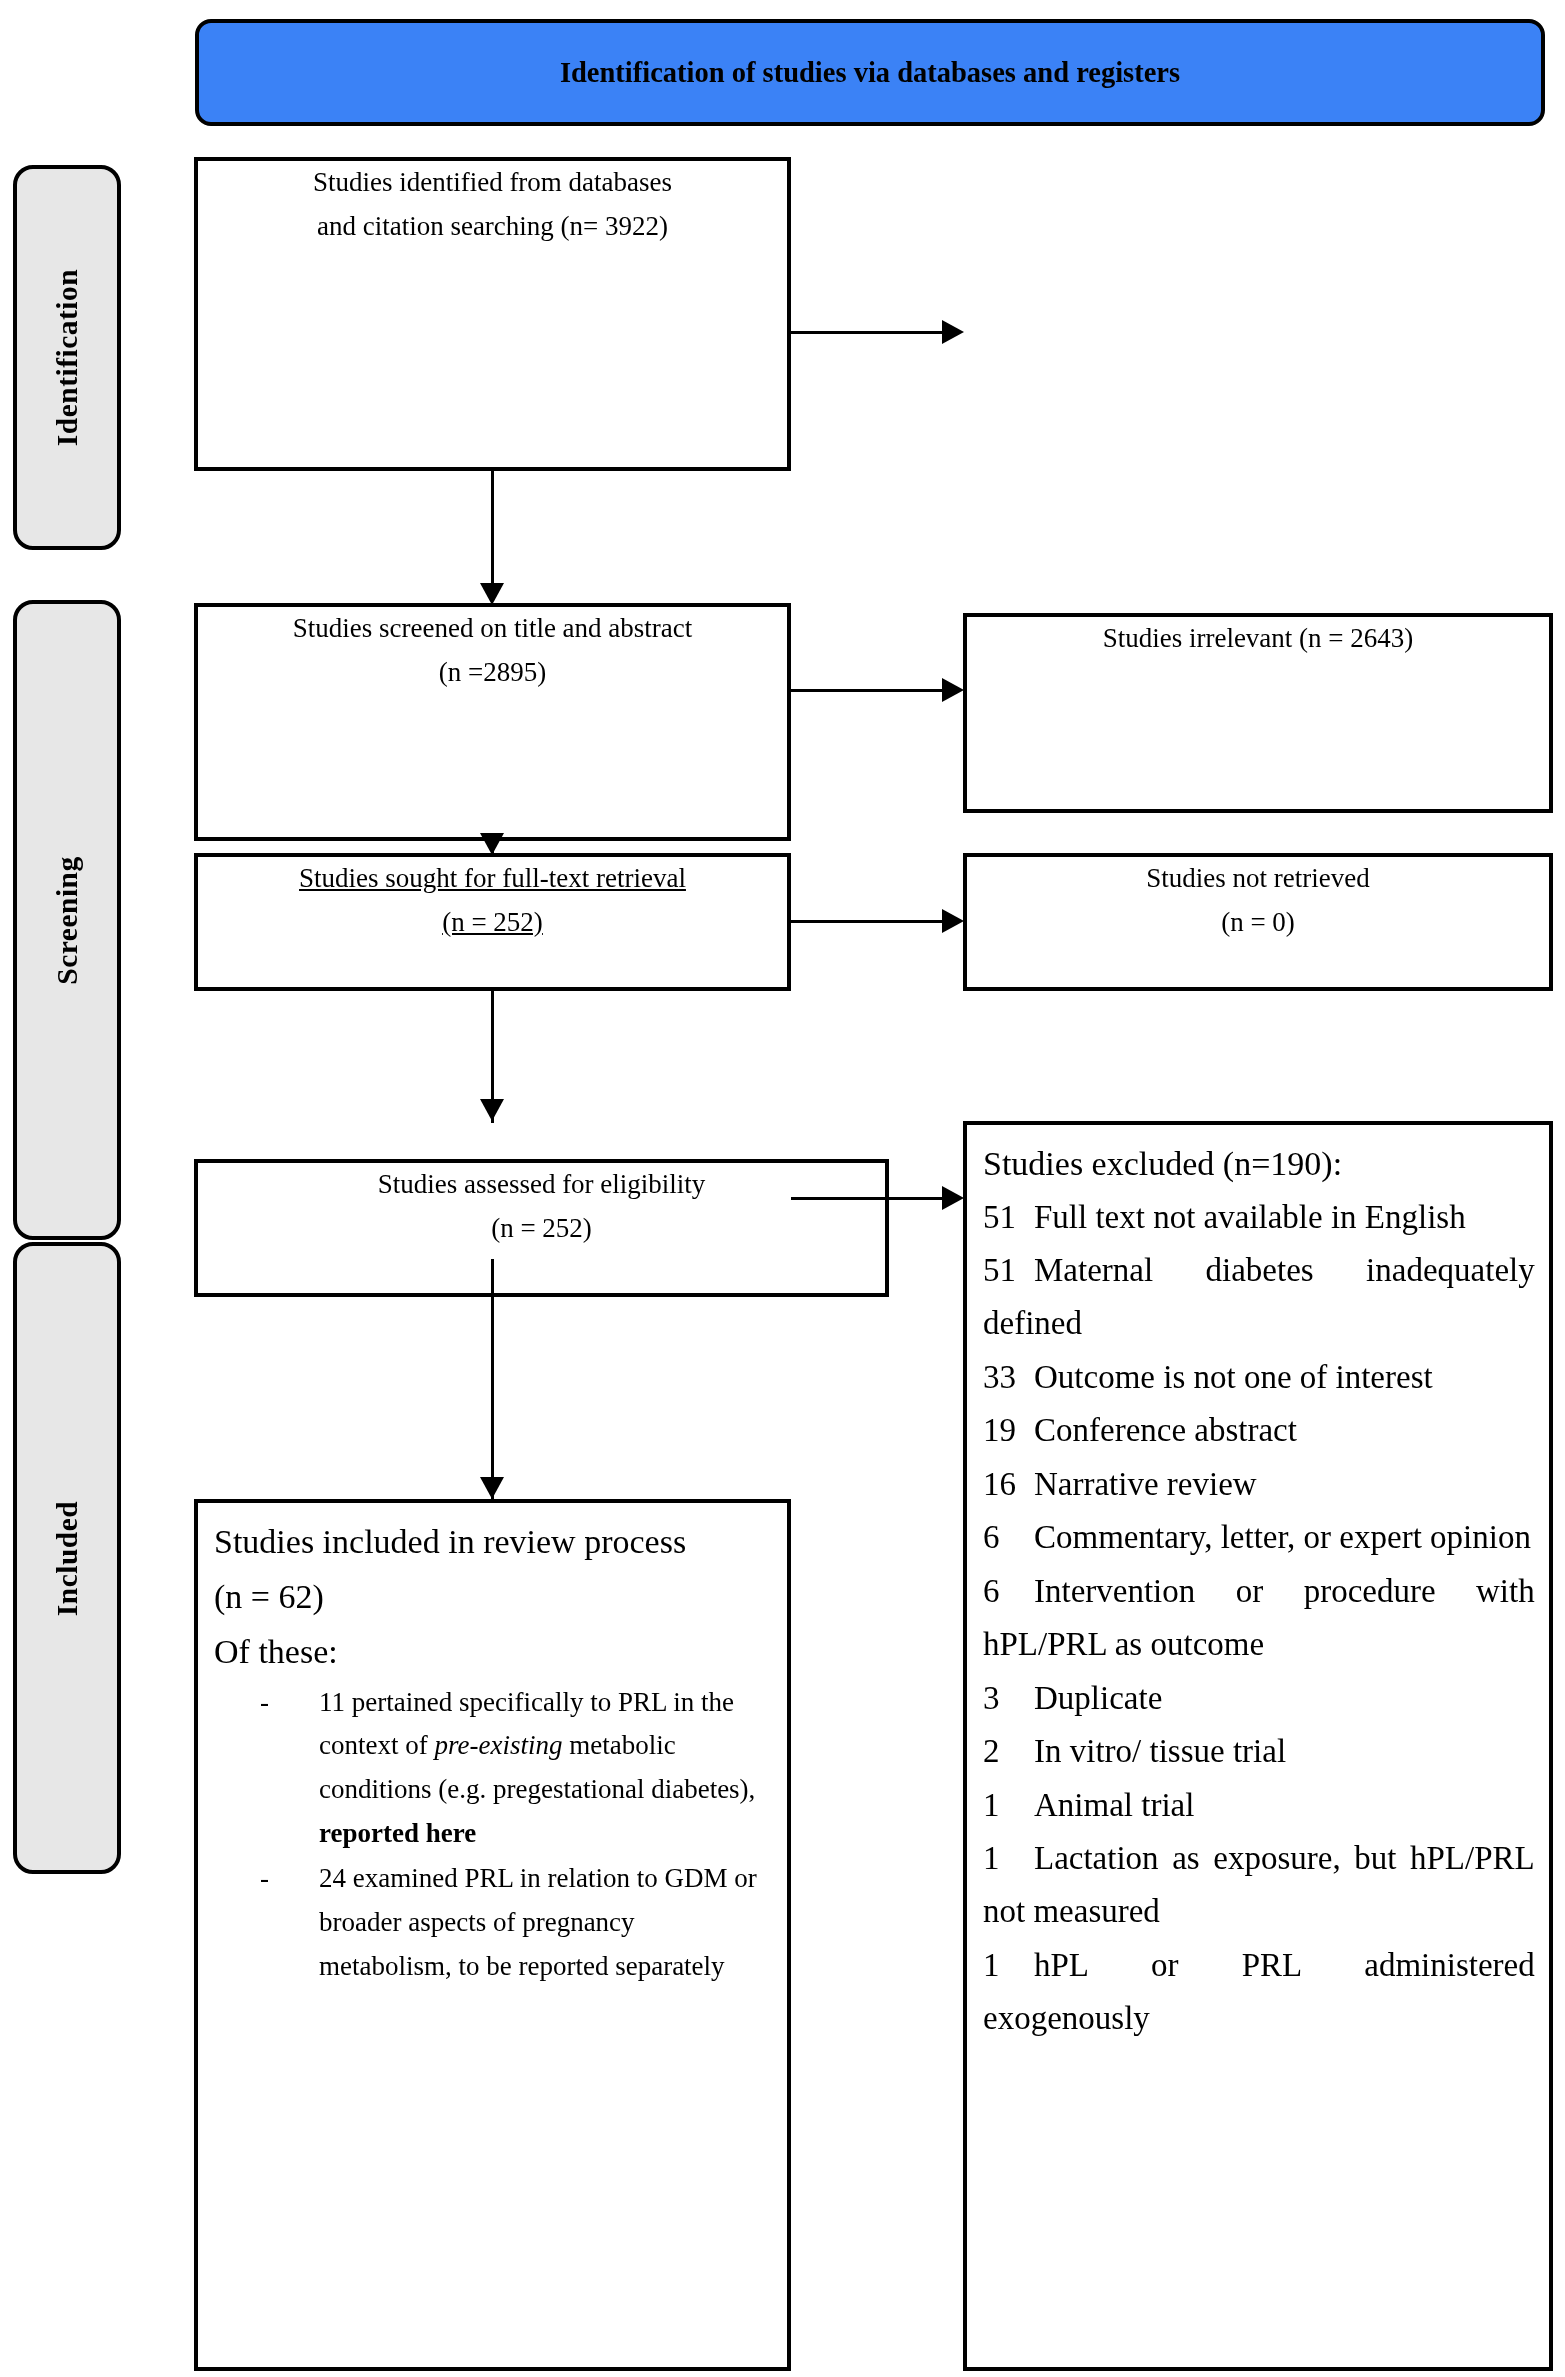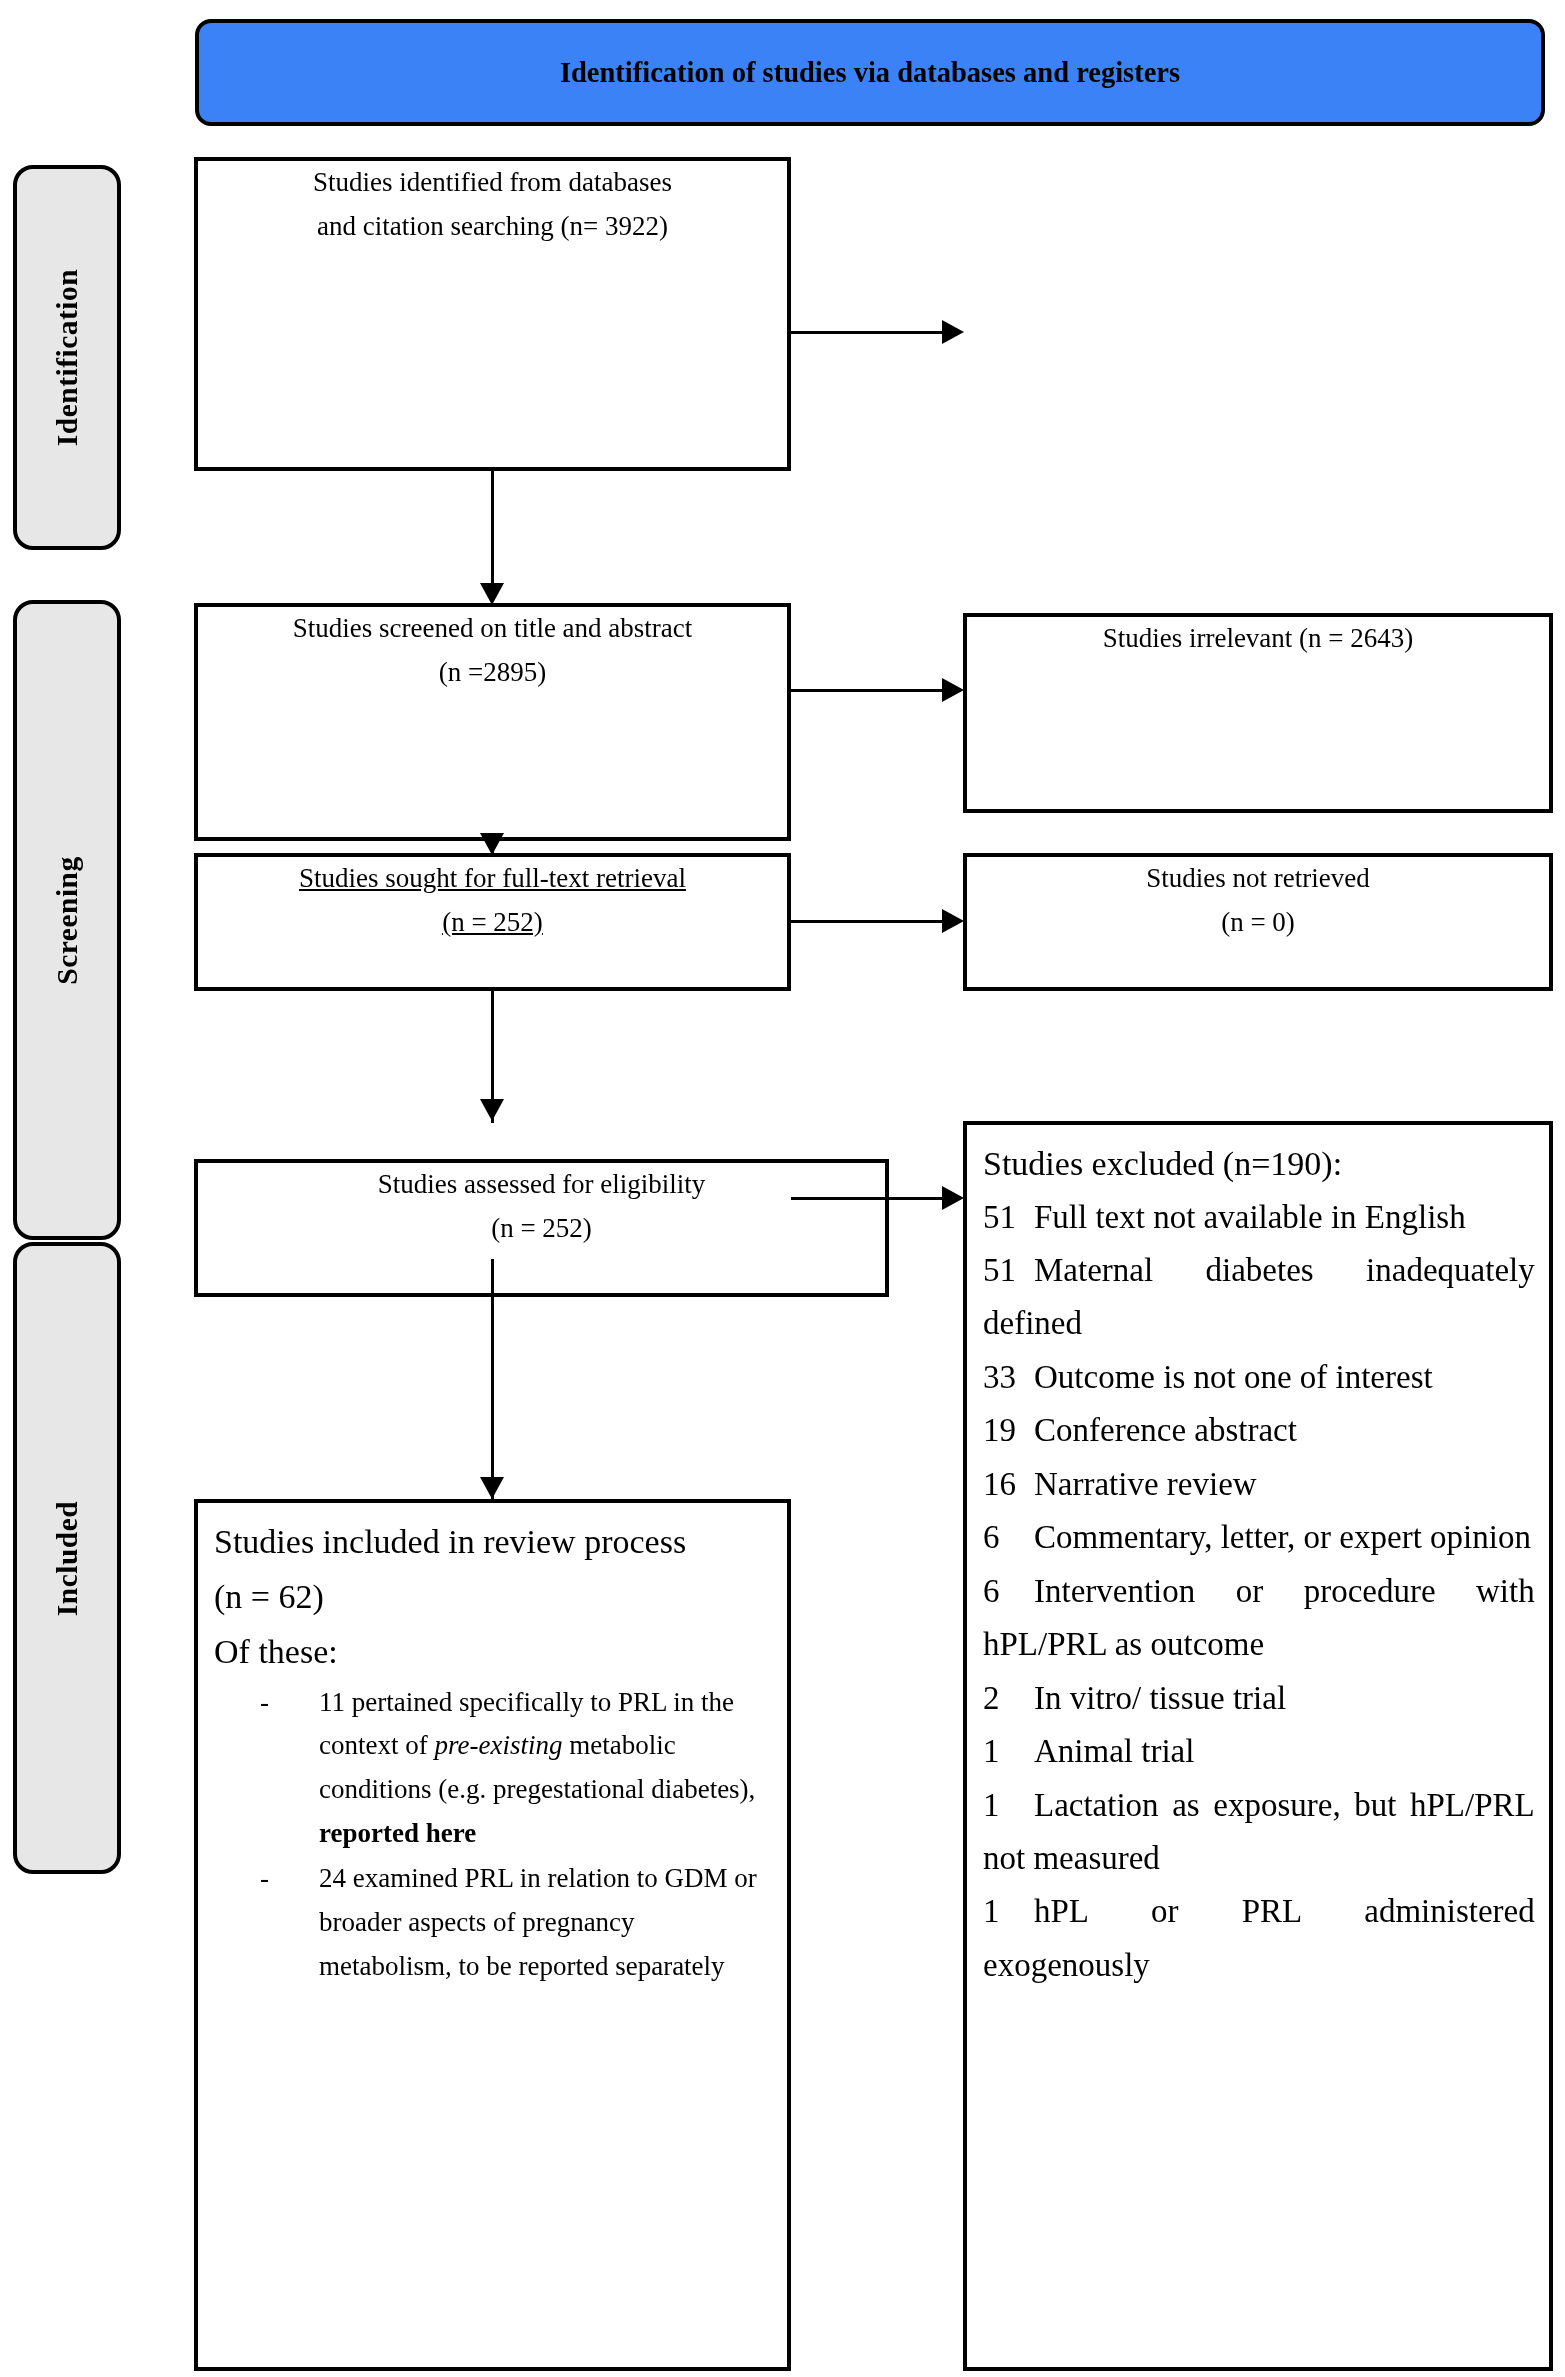--- a/index.html
+++ b/index.html
@@ -238,20 +238,23 @@
     <div class="excl-row">
       <span class="num">16</span><span class="reason">Narrative review</span>
     </div>
     <div class="excl-row">
       <span class="num">6</span><span class="reason">Commentary, letter, or expert opinion</span>
     </div>
     <div class="excl-row">
       <span class="num">6</span><span class="reason">Intervention or procedure with hPL/PRL as outcome</span>
     </div>
     <div class="excl-row">
+      <span class="num">3</span><span class="reason">Duplicate</span>
+    </div>
+    <div class="excl-row">
       <span class="num">2</span><span class="reason">In vitro/ tissue trial</span>
     </div>
     <div class="excl-row">
       <span class="num">1</span><span class="reason">Animal trial</span>
     </div>
     <div class="excl-row">
       <span class="num">1</span><span class="reason">Lactation as exposure, but hPL/PRL not measured</span>
     </div>
     <div class="excl-row">
       <span class="num">1</span><span class="reason">hPL or PRL administered exogenously</span>

